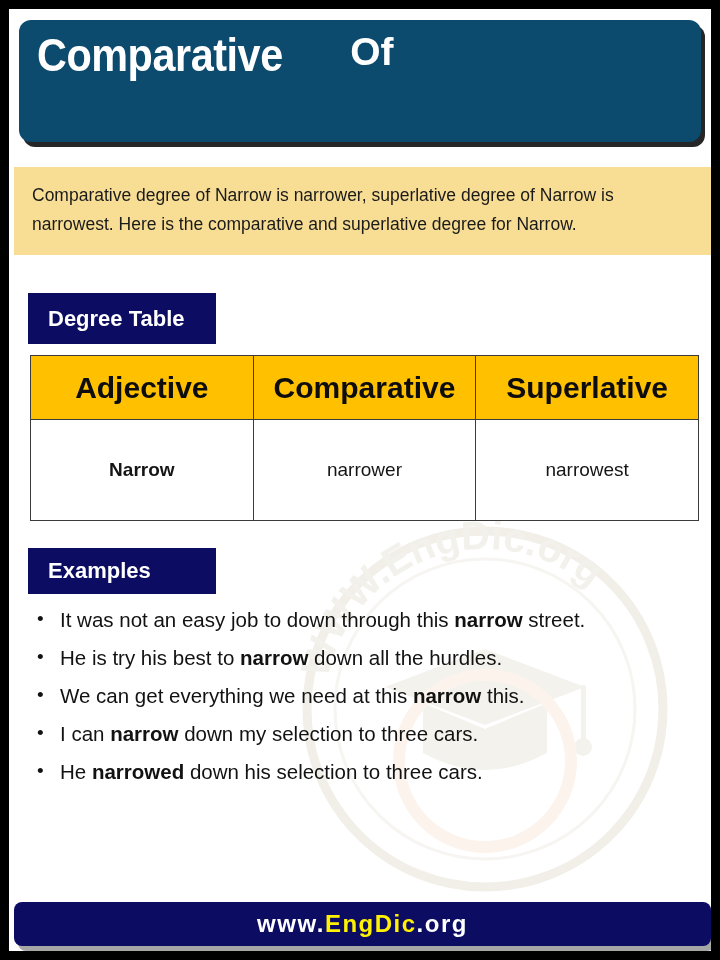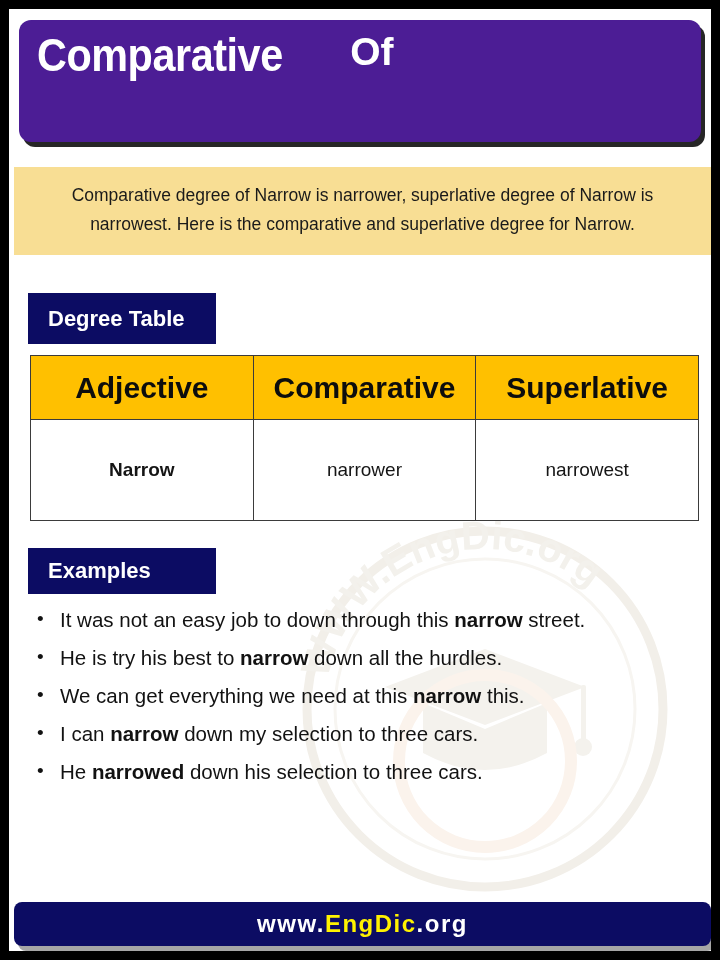--- a/index.html
+++ b/index.html
@@ -33,21 +33,21 @@
     opacity: 1;
   }
 
   
   .header-banner {
     position: absolute;
     left: 10px;
     top: 11px;
     width: 682px;
     height: 122px;
-    background: #4c1d95;
+    background: #0c4a6e;
     border-radius: 12px;
     box-shadow: 4px 5px 0 rgba(0,0,0,0.85);
     z-index: 2;
   }
   .title-block {
     position: absolute;
     left: 18px;
     top: 4px;
     width: 450px;
     height: 114px;
@@ -151,21 +151,20 @@
     padding: 14px 18px 16px 18px;
     background: #f8de94;
     box-sizing: border-box;
     z-index: 1;
   }
   .intro-text {
     font-family: "Liberation Sans", sans-serif;
     font-size: 17.5px;
     line-height: 29px;
     color: #1a1a1a;
-    text-align: center;
   }
 
   
   .section-label {
     position: absolute;
     background: #0c0c63;
     color: #ffffff;
     font-family: "Liberation Sans Narrow", "Liberation Sans", sans-serif;
     font-weight: bold;
     font-size: 22px;

